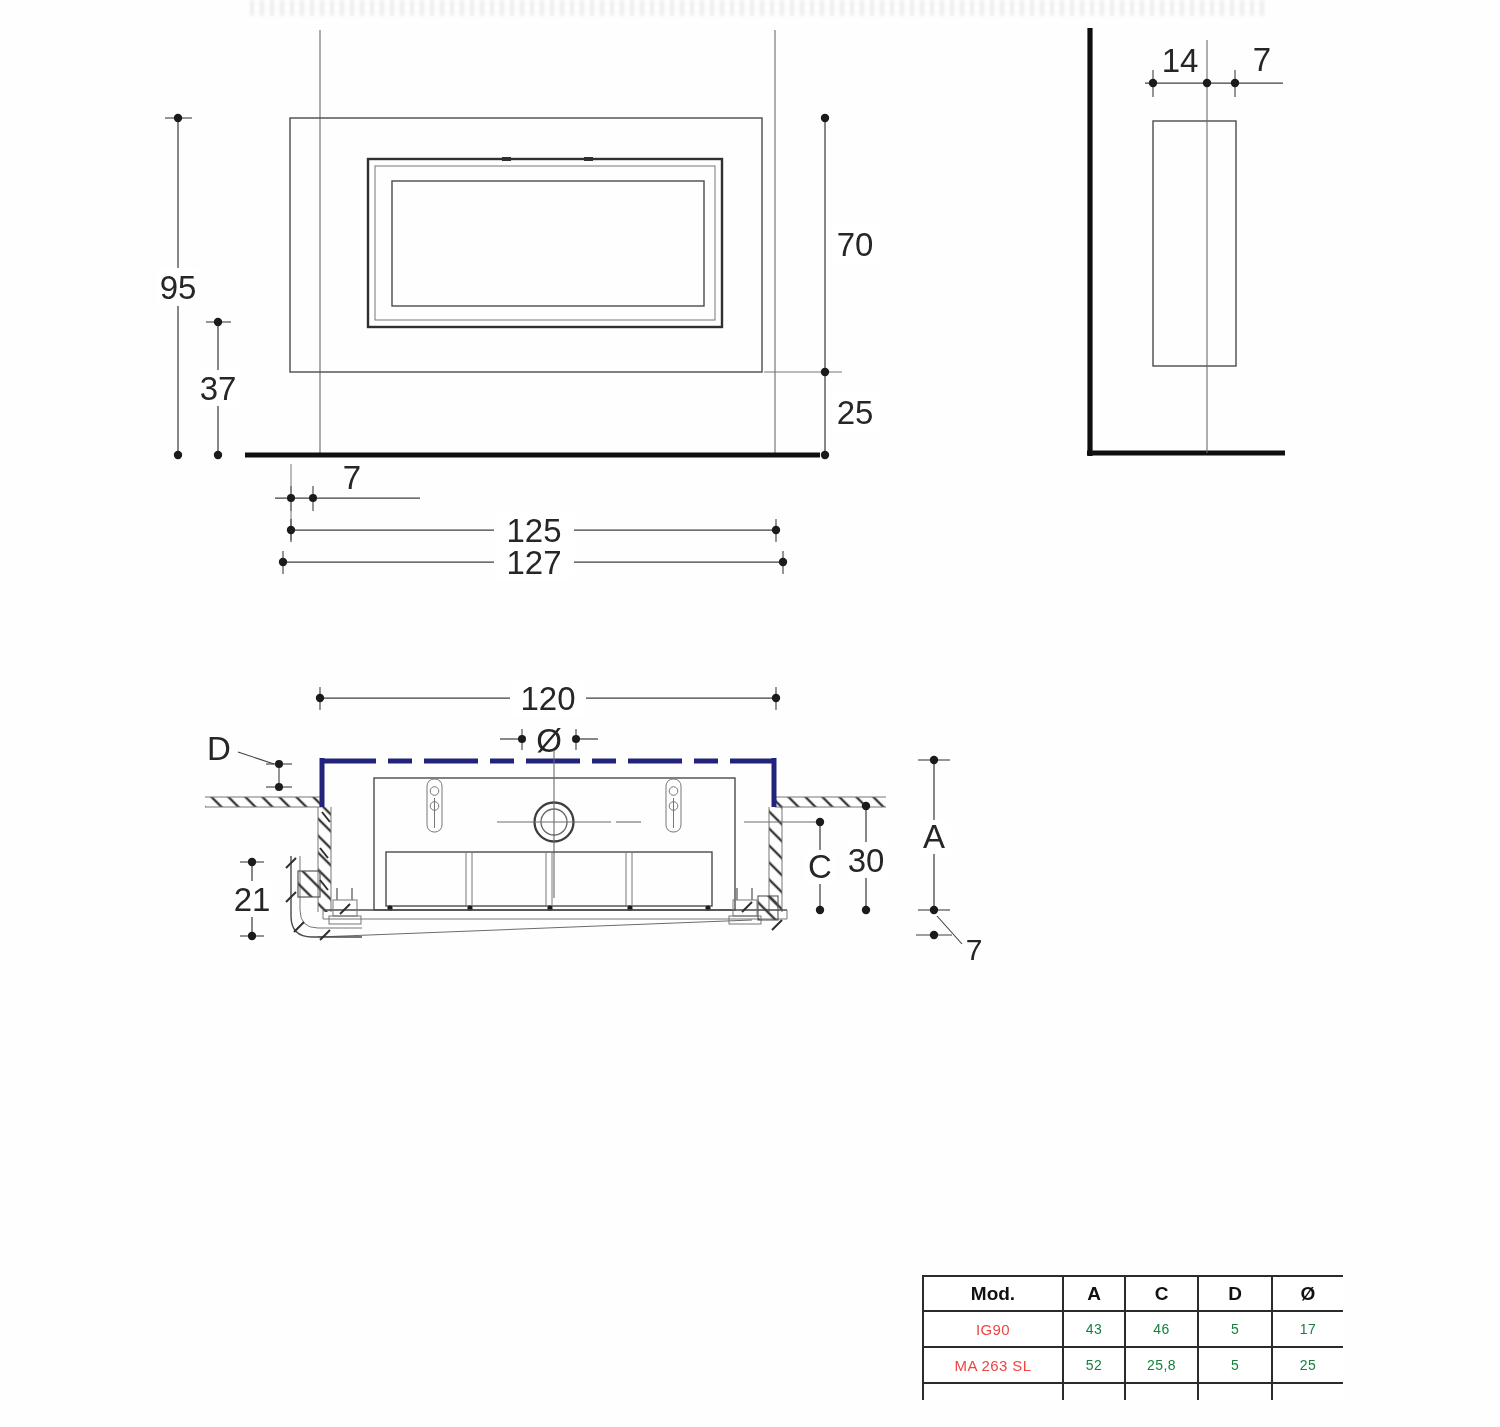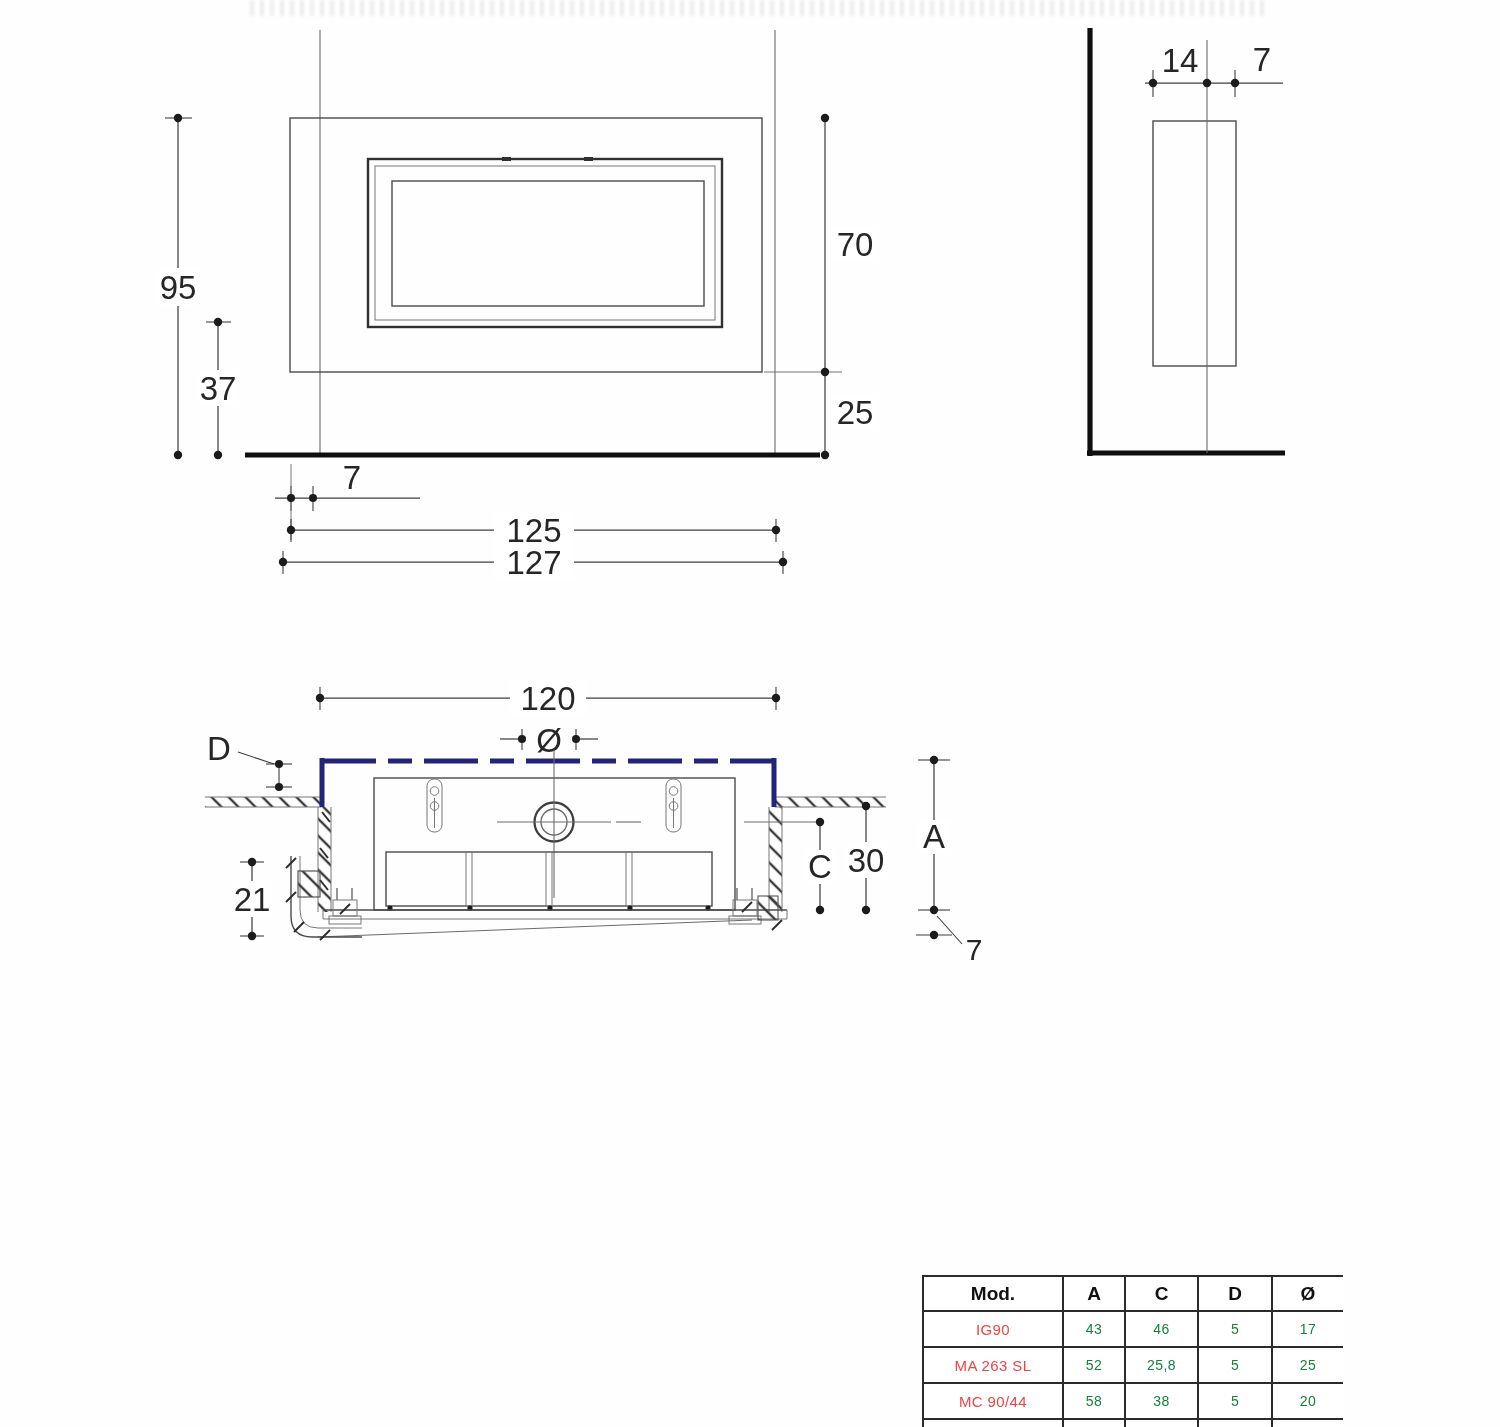--- a/index.html
+++ b/index.html
@@ -313,27 +313,20 @@
         <td>5</td>
         <td>17</td>
       </tr>
       <tr>
         <td class="mod">MA 263 SL</td>
         <td>52</td>
         <td>25,8</td>
         <td>5</td>
         <td>25</td>
       </tr>
-      <tr>
-        <td class="mod">MC 90/44</td>
-        <td>58</td>
-        <td>38</td>
-        <td>5</td>
-        <td>20</td>
-      </tr>
       <tr class="partial">
         <td></td>
             <td></td>
             <td></td>
             <td></td>
             <td></td>
       </tr>
     </tbody>
       </table>
   </div>

